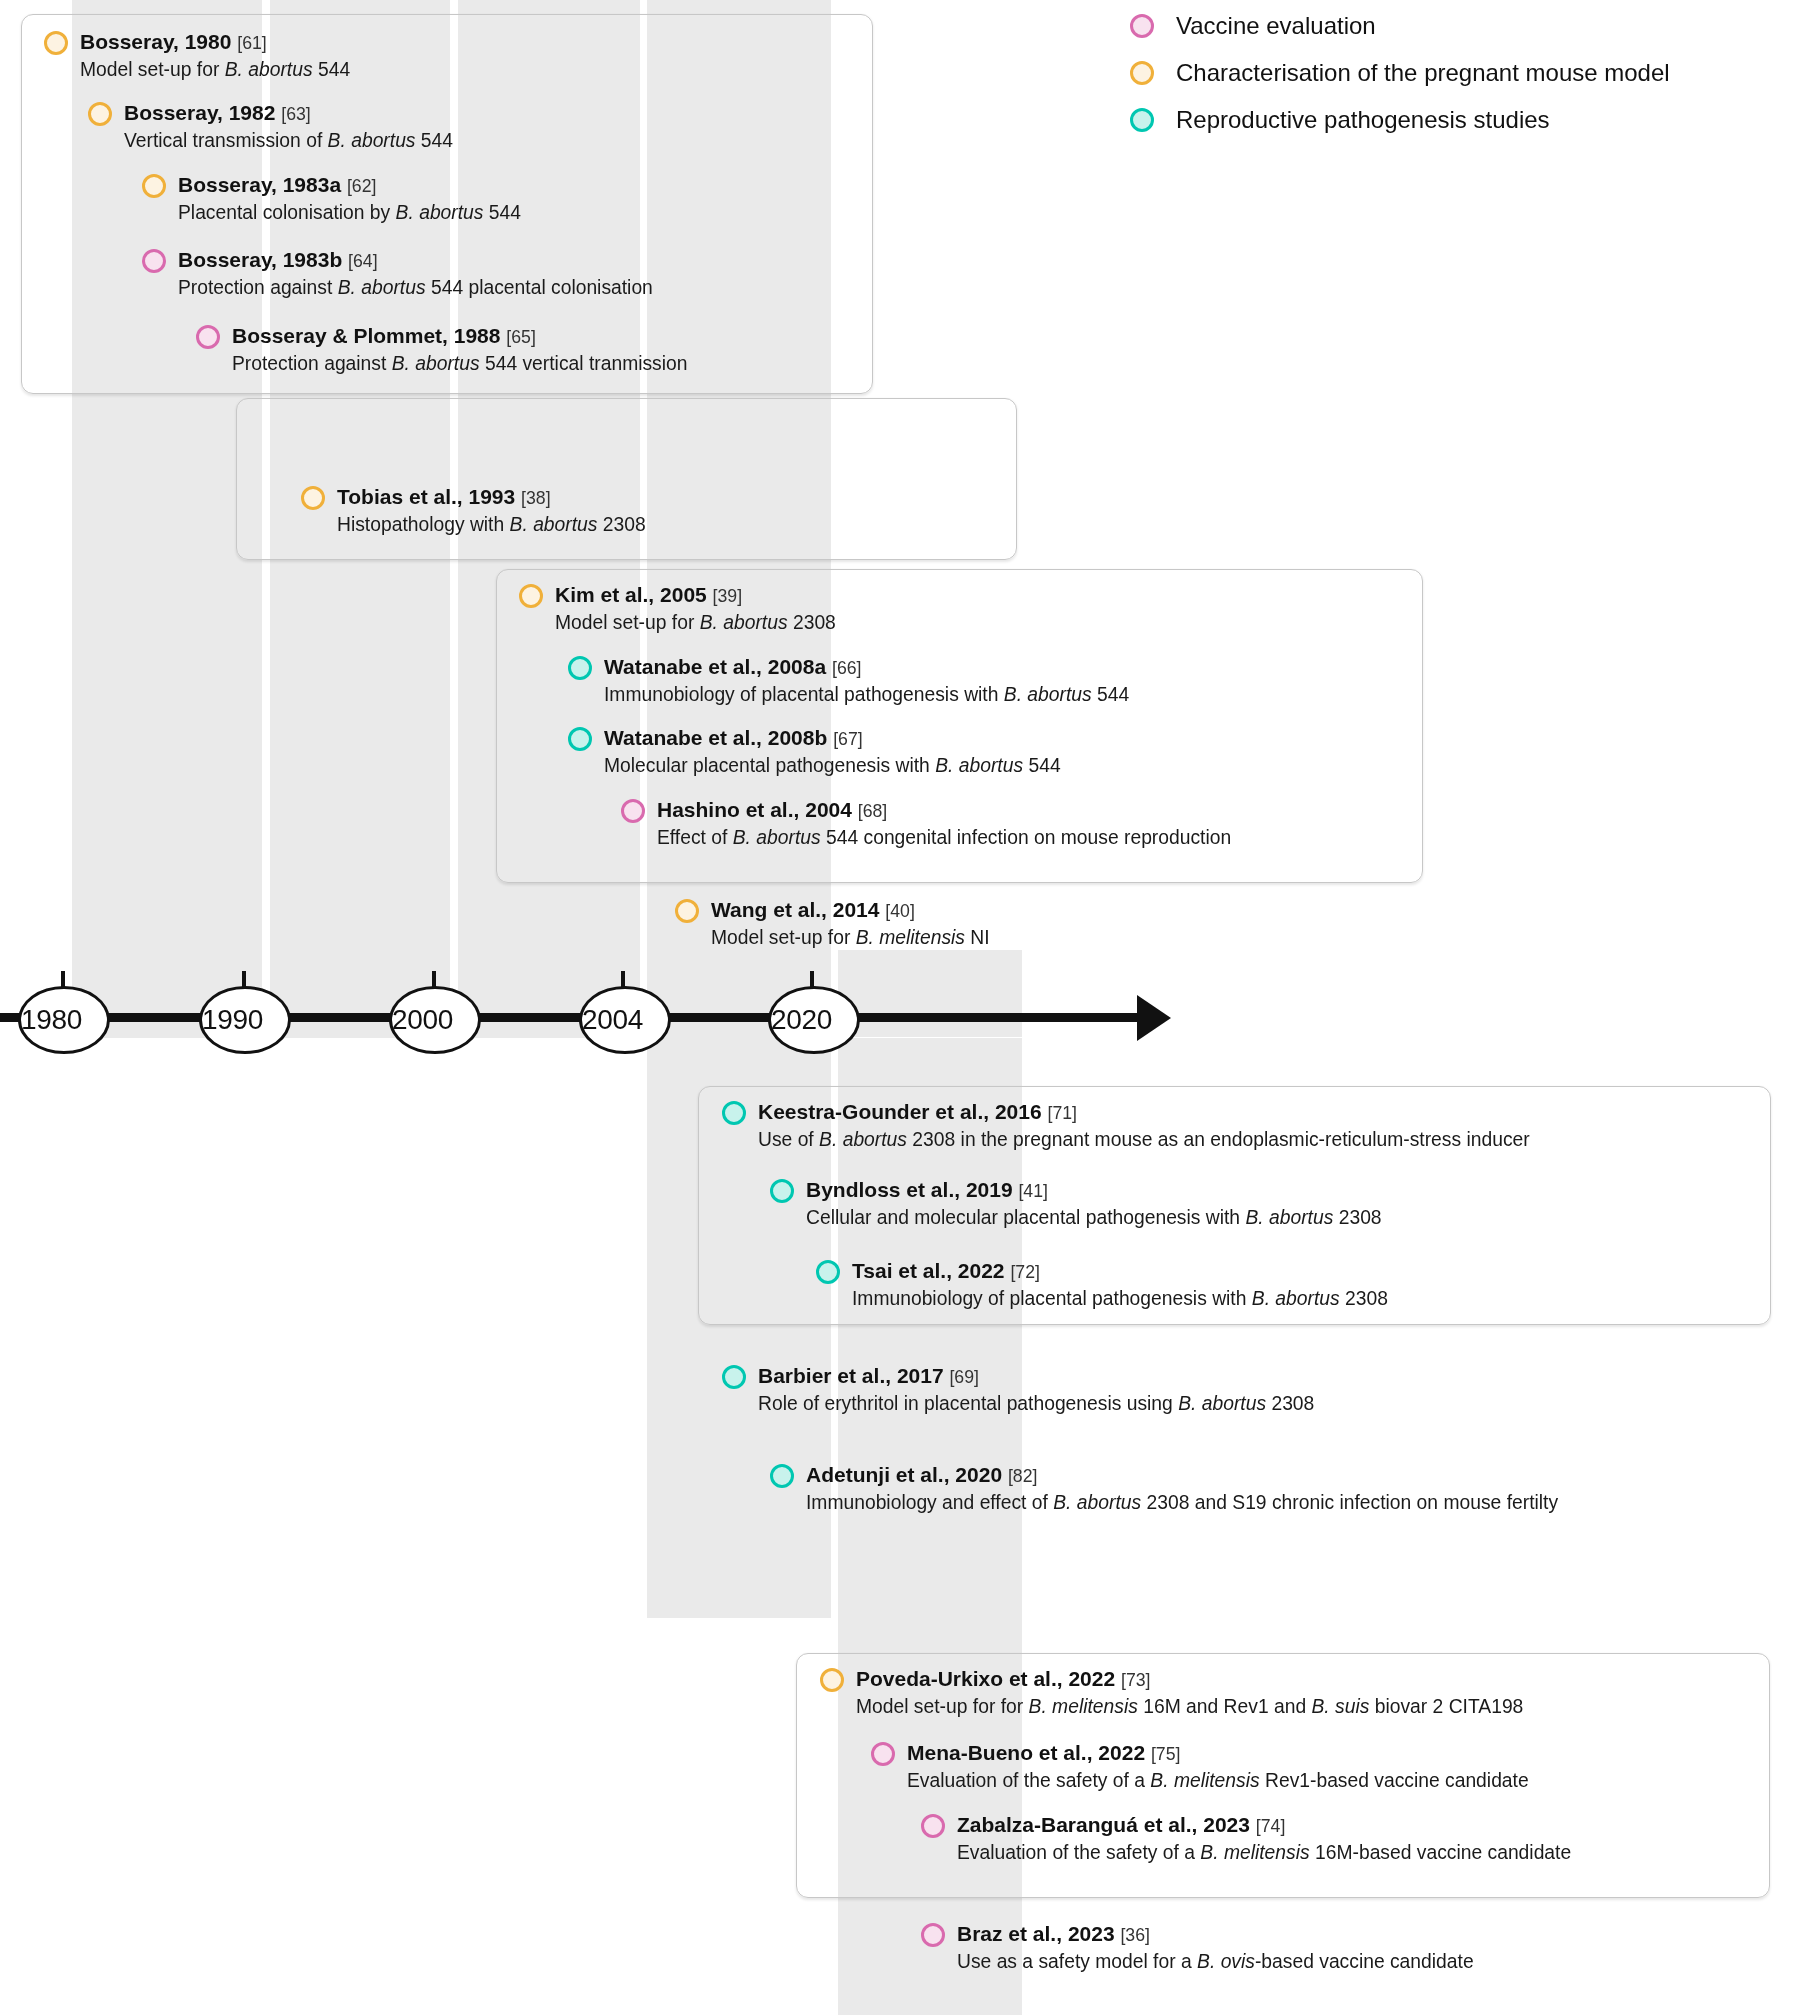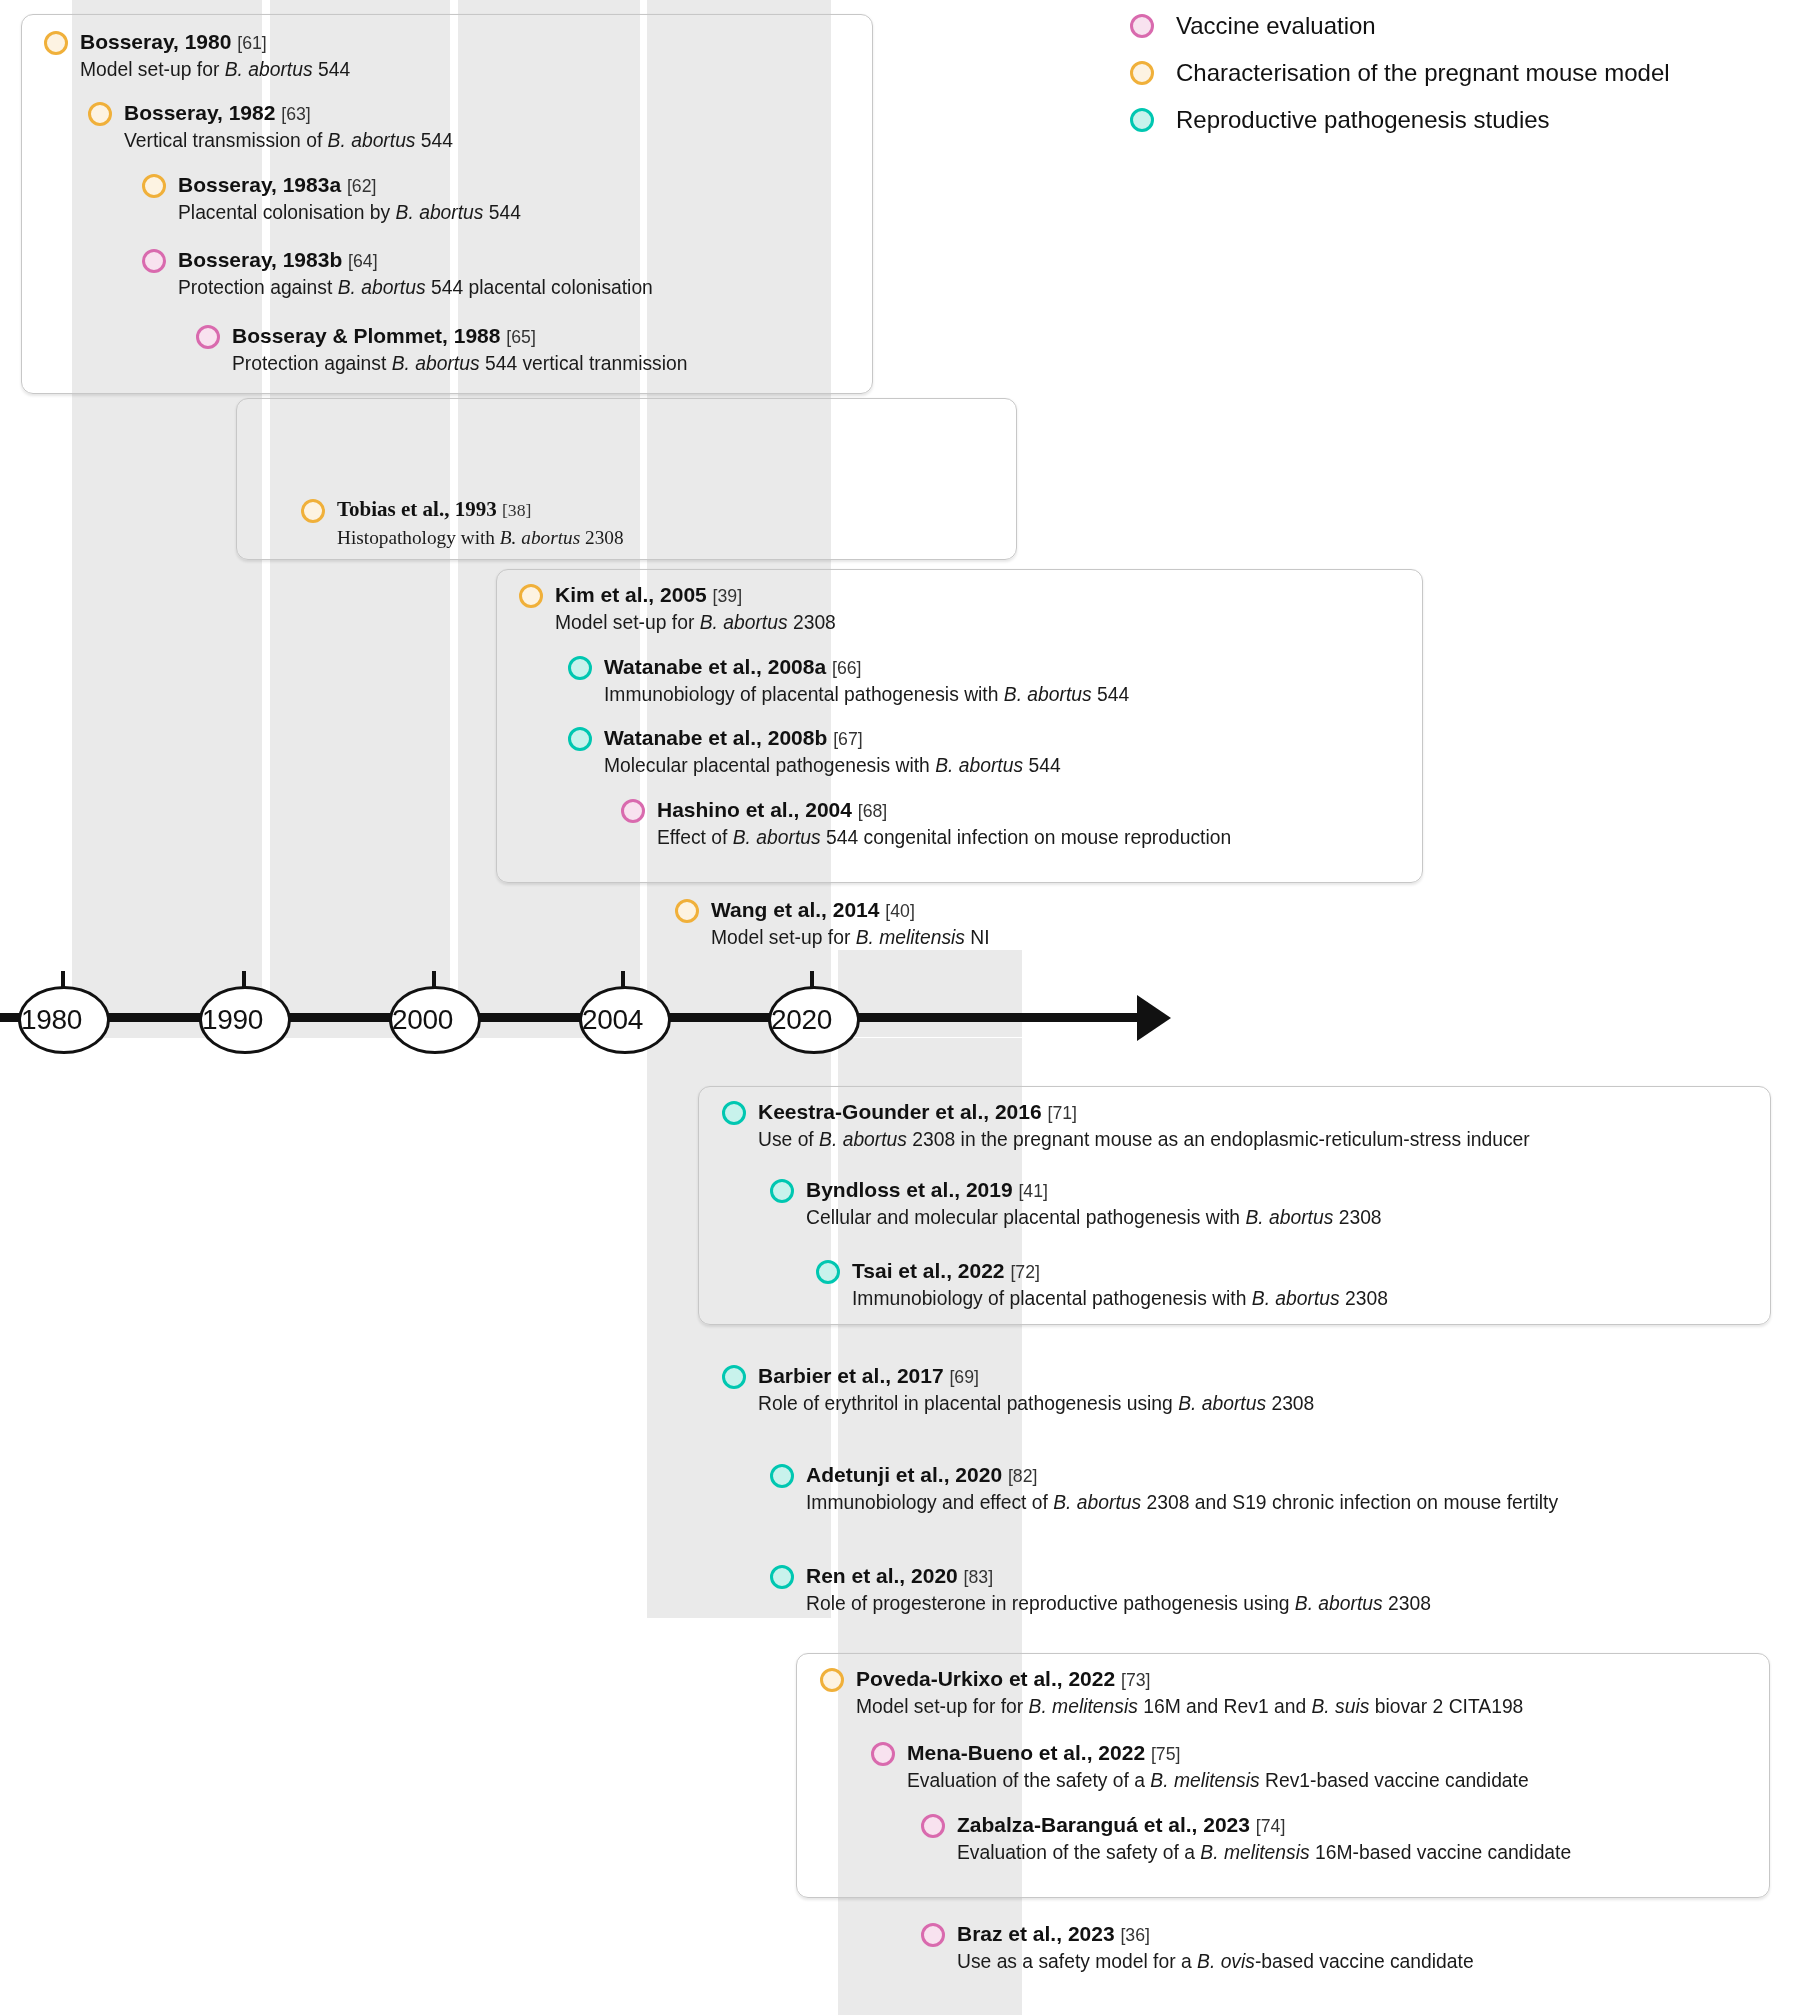--- a/index.html
+++ b/index.html
@@ -184,21 +184,21 @@
 
   <div class="entry" style="left:196px; top:325px;">
     <span class="bullet vaccine"></span>
     <div class="txt">
       <div class="ttl"><span>Bosseray &amp; Plommet, 1988</span> <span class="ref">[65]</span></div>
       <div class="sub">Protection against <i>B. abortus</i> 544 vertical tranmission</div>
     </div>
   </div>
 
 
-  <div class="entry" style="left:301px; top:499px;font-family:Liberation Serif, serif;">
+  <div class="entry" style="left:301px; top:486px;">
     <span class="bullet"></span>
     <div class="txt">
       <div class="ttl"><span>Tobias et al., 1993</span> <span class="ref">[38]</span></div>
       <div class="sub">Histopathology with <i>B. abortus</i> 2308</div>
     </div>
   </div>
 
   <div class="entry" style="left:519px; top:584px;">
     <span class="bullet"></span>
     <div class="txt">
@@ -272,27 +272,20 @@
   </div>
 
   <div class="entry nocard" style="left:770px; top:1464px;">
     <span class="bullet repro"></span>
     <div class="txt">
       <div class="ttl"><span>Adetunji et al., 2020</span> <span class="ref">[82]</span></div>
       <div class="sub">Immunobiology and effect of <i>B. abortus</i> 2308 and S19 chronic infection on mouse fertilty</div>
     </div>
   </div>
 
-  <div class="entry nocard" style="left:770px; top:1565px;">
-    <span class="bullet repro"></span>
-    <div class="txt">
-      <div class="ttl"><span>Ren et al., 2020</span> <span class="ref">[83]</span></div>
-      <div class="sub">Role of progesterone in reproductive pathogenesis using <i>B. abortus</i> 2308</div>
-    </div>
-  </div>
 
   <div class="entry" style="left:820px; top:1668px;">
     <span class="bullet"></span>
     <div class="txt">
       <div class="ttl"><span>Poveda-Urkixo et al., 2022</span> <span class="ref">[73]</span></div>
       <div class="sub">Model set-up for for <i>B. melitensis</i> 16M and Rev1 and <i>B. suis</i> biovar 2 CITA198</div>
     </div>
   </div>
 
   <div class="entry" style="left:871px; top:1742px;">

